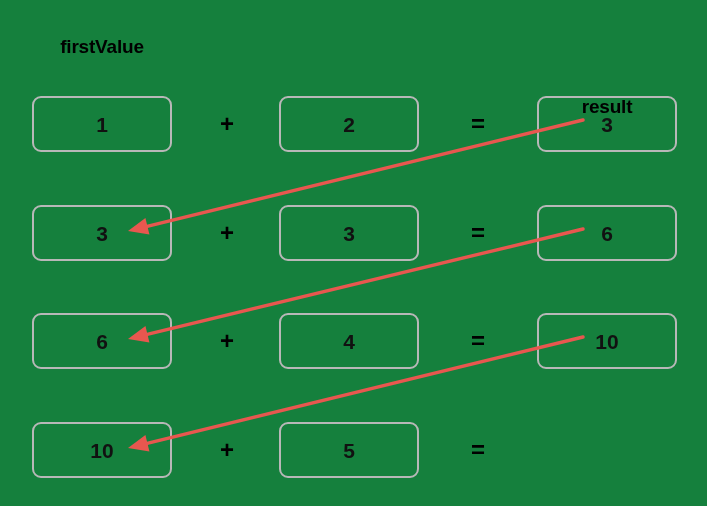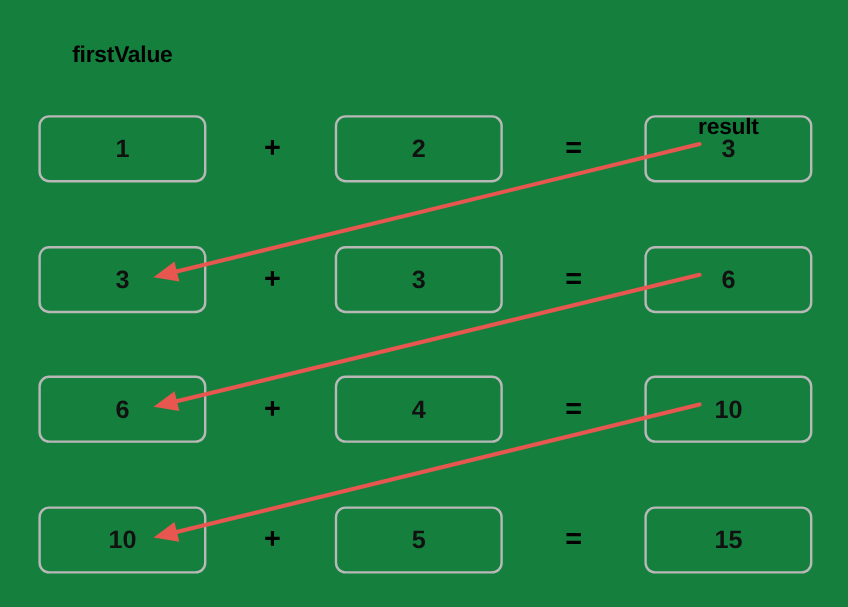--- a/index.html
+++ b/index.html
@@ -108,23 +108,20 @@
   </div>
 
   <div class="value-box" style="left:32px; top:422px;">
     <span class="value-text">10</span>
   </div>
   <div class="operator" style="left:207px; top:438px;">+</div>
   <div class="value-box" style="left:279px; top:422px;">
     <span class="value-text">5</span>
   </div>
   <div class="operator" style="left:458px; top:438px;">=</div>
-  <div class="value-box" style="left:537px; top:422px;">
-    <span class="value-text">15</span>
-  </div>
 
   <svg id="arrow-layer" viewBox="0 0 707 506">
     <g id="arrow-group">
         <line x1="583" y1="120" x2="141.9897202236379" y2="227.58712319818943" stroke="#e8574f" stroke-width="3.4" stroke-linecap="round"></line>
         <polygon points="128,231 145.4156216428728,218.00207236547686 149.44471231167694,234.51771429616048" fill="#e8574f"></polygon>
         <line x1="583" y1="229" x2="141.9967731592145" y2="335.61616473073934" stroke="#e8574f" stroke-width="3.4" stroke-linecap="round"></line>
         <polygon points="128,339 145.442559958026,326.03824463621277 149.4373654842365,342.5622129491743" fill="#e8574f"></polygon>
         <line x1="583" y1="337" x2="141.9897202236379" y2="444.58712319818943" stroke="#e8574f" stroke-width="3.4" stroke-linecap="round"></line>
         <polygon points="128,448 145.4156216428728,435.00207236547686 149.44471231167694,451.5177142961605" fill="#e8574f"></polygon>
       </g>

